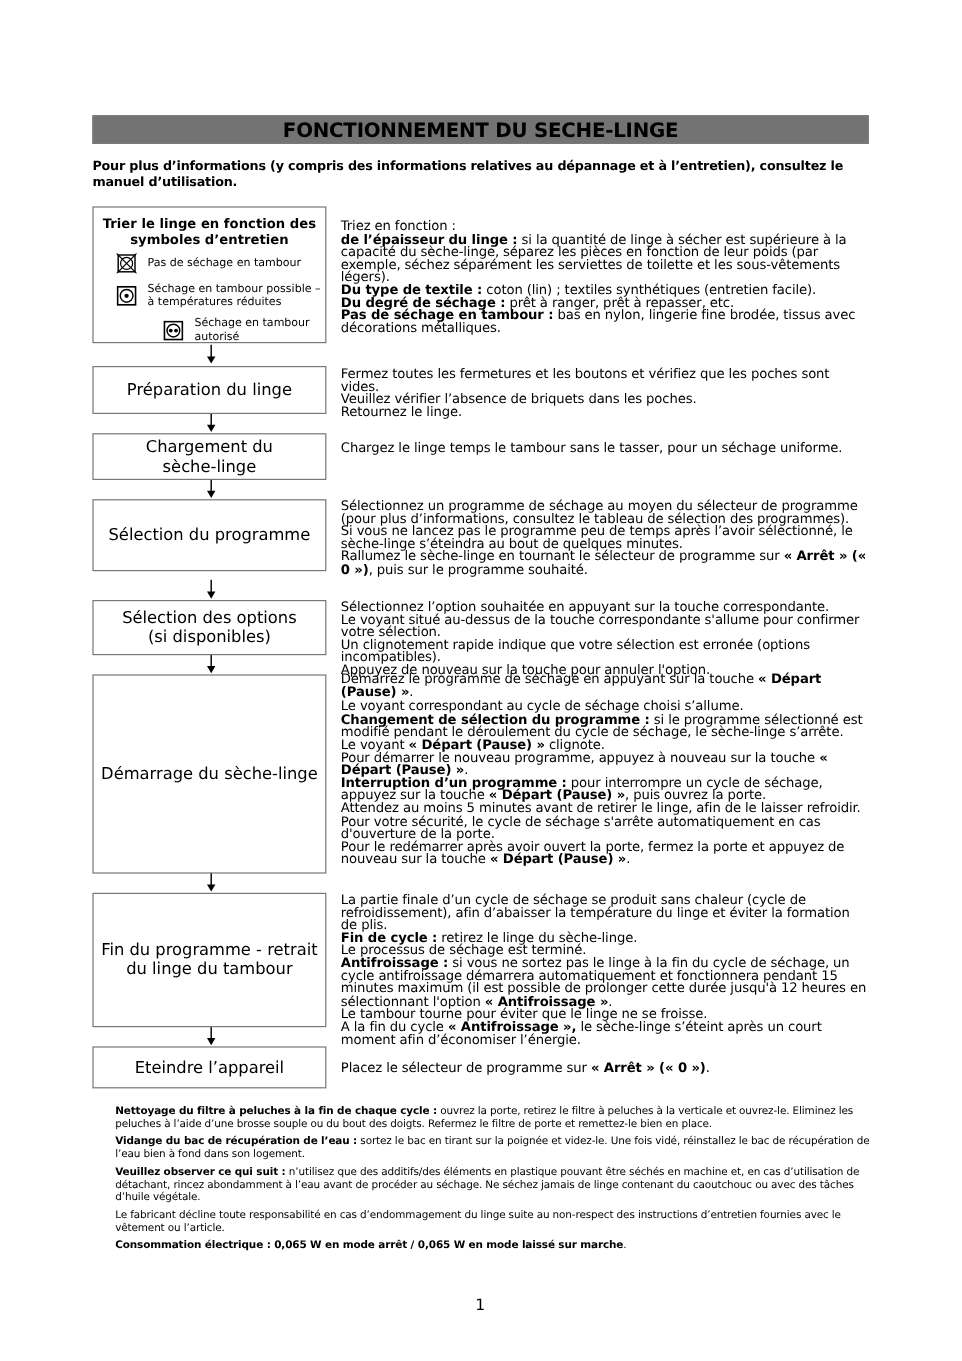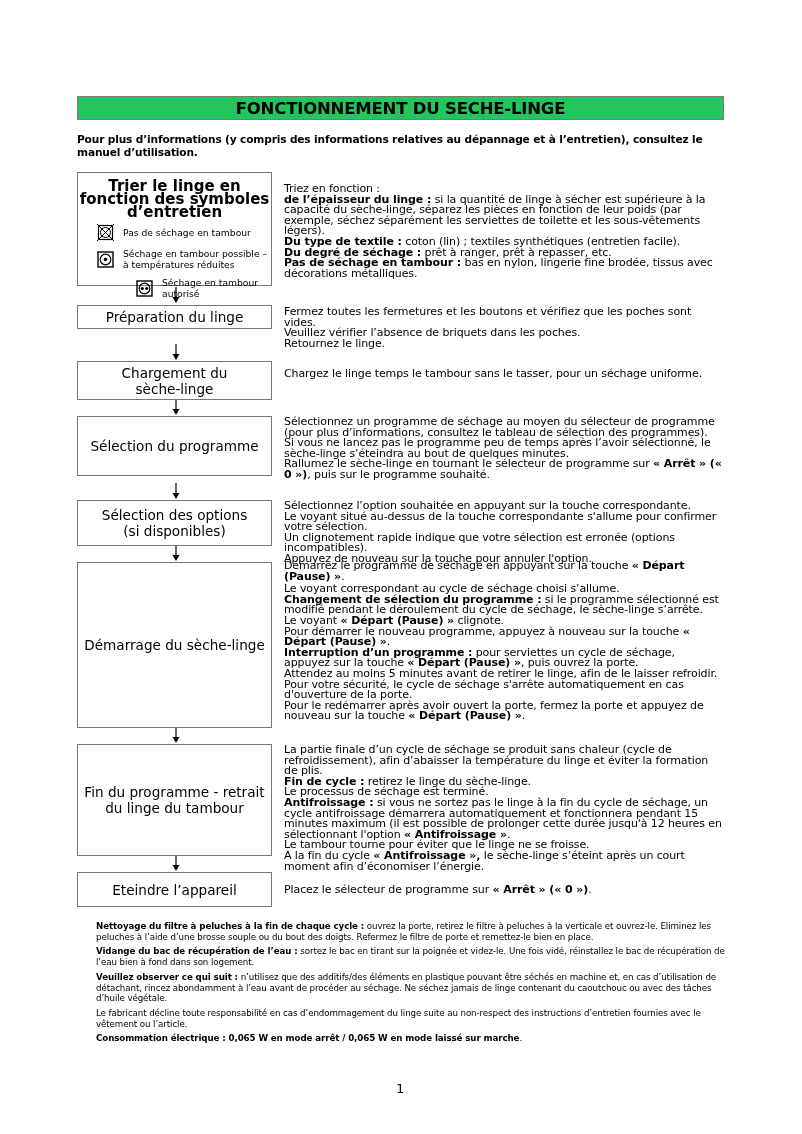--- a/index.html
+++ b/index.html
@@ -1,22 +1,22 @@
 <!DOCTYPE html>
 <html><head>
 <meta charset="utf-8">
 <style>
   html, body { margin:0; padding:0; background:#ffffff; }
   body { width:802px; height:1134px; position:relative; font-family:"DejaVu Sans", sans-serif; color:#000; overflow:hidden; }
-  .title-bar { position:absolute; left:77px; top:96px; width:647px; height:24px; background:#22c55e; border:1px solid #7a7a7a; box-sizing:border-box; text-align:center; }
+  .title-bar { position:absolute; left:77px; top:96px; width:647px; height:24px; background:#737373; border:1px solid #7a7a7a; box-sizing:border-box; text-align:center; }
   .title-bar span { font-family:"DejaVu Sans", sans-serif; font-weight:bold; font-size:16.5px; line-height:23px; letter-spacing:-0.2px; }
   .intro { position:absolute; left:77px; top:133px; width:650px; font-weight:bold; font-size:10.6px; line-height:13px; letter-spacing:-0.15px; }
   .step { position:absolute; left:77px; width:195px; border:1px solid #777; box-sizing:border-box; display:flex; align-items:center; justify-content:center; text-align:center; font-size:13.6px; line-height:16px; }
   .sort-box { position:absolute; left:77px; top:172px; width:195px; height:114px; border:1px solid #777; box-sizing:border-box; }
-  .sort-title { font-weight:bold; font-size:15px; line-height:13px; text-align:center; margin-top:7px; }
+  .sort-title { font-weight:bold; font-size:11px; line-height:13px; text-align:center; margin-top:7px; }
   .sym-row { display:flex; align-items:center; margin-left:19px; font-size:9.2px; line-height:11px; }
   .sym { width:17px; height:17px; flex:0 0 17px; margin-right:9px; }
   .arrow { position:absolute; left:171px; width:10px; }
   .desc { position:absolute; left:284px; width:440px; font-size:11px; line-height:10.6px; letter-spacing:-0.1px; }
   .desc p { margin:0; }
   .desc b { font-weight:bold; }
   .notes { position:absolute; left:96px; top:921px; width:630px; font-size:8.7px; line-height:10.7px; letter-spacing:-0.1px; }
   .notes p { margin:0 0 4px 0; }
   .page-num { position:absolute; left:396px; top:1081px; font-family:"DejaVu Sans", sans-serif; font-size:13px; }
 </style>
@@ -81,21 +81,21 @@
   </svg>
 <svg class="arrow" style="top:727px;height:17px;" viewBox="0 0 10 17">
     <line x1="5" y1="0" x2="5" y2="11" stroke="#000" stroke-width="1.2"></line>
     <polygon points="1.5,10 8.5,10 5,16" fill="#000"></polygon>
   </svg>
 <svg class="arrow" style="top:855px;height:17px;" viewBox="0 0 10 17">
     <line x1="5" y1="0" x2="5" y2="11" stroke="#000" stroke-width="1.2"></line>
     <polygon points="1.5,10 8.5,10 5,16" fill="#000"></polygon>
   </svg>
 
-<div class="step" style="top:305px;height:24px;">
+<div class="step" style="top:305px;height:40px;">
     <span>Préparation du linge</span>
   </div>
 <div class="step" style="top:361px;height:39px;">
     <span style="width:120px;">Chargement du sèche-linge</span>
   </div>
 <div class="step" style="top:416px;height:60px;">
     <span>Sélection du programme</span>
   </div>
 <div class="step" style="top:500px;height:46px;">
     <span style="width:160px;">Sélection des options (si disponibles)</span>
@@ -140,21 +140,21 @@
   <p>Un clignotement rapide indique que votre sélection est erronée (options incompatibles).</p>
   <p>Appuyez de nouveau sur la touche pour annuler l'option.</p>
 </div>
 
 <div class="desc" style="top:561px;">
   <p style="margin-bottom:2px;"><span>Démarrez le programme de séchage en appuyant sur la touche </span><b>« Départ (Pause) »</b><span>.</span></p>
   <p>Le voyant correspondant au cycle de séchage choisi s’allume.</p>
   <p><b>Changement de sélection du programme :</b><span> si le programme sélectionné est modifié pendant le déroulement du cycle de séchage, le sèche-linge s’arrête.</span></p>
   <p><span>Le voyant </span><b>« Départ (Pause) »</b><span> clignote.</span></p>
   <p><span>Pour démarrer le nouveau programme, appuyez à nouveau sur la touche </span><b>« Départ (Pause) »</b><span>.</span></p>
-  <p><b>Interruption d’un programme :</b><span> pour serviettes un cycle de séchage, appuyez sur la touche </span><b>« Départ (Pause) »</b><span>, puis ouvrez la porte.</span></p>
+  <p><b>Interruption d’un programme :</b><span> pour interrompre un cycle de séchage, appuyez sur la touche </span><b>« Départ (Pause) »</b><span>, puis ouvrez la porte.</span></p>
   <p>Attendez au moins 5 minutes avant de retirer le linge, afin de le laisser refroidir.</p>
   <p>Pour votre sécurité, le cycle de séchage s'arrête automatiquement en cas d'ouverture de la porte.</p>
   <p><span>Pour le redémarrer après avoir ouvert la porte, fermez la porte et appuyez de nouveau sur la touche </span><b>« Départ (Pause) »</b><span>.</span></p>
 </div>
 
 <div class="desc" style="top:745px;">
   <p>La partie finale d’un cycle de séchage se produit sans chaleur (cycle de refroidissement), afin d’abaisser la température du linge et éviter la formation de plis.</p>
   <p><b>Fin de cycle :</b><span> retirez le linge du sèche-linge.</span></p>
   <p>Le processus de séchage est terminé.</p>
   <p><b>Antifroissage :</b><span> si vous ne sortez pas le linge à la fin du cycle de séchage, un cycle antifroissage démarrera automatiquement et fonctionnera pendant 15 minutes maximum (il est possible de prolonger cette durée jusqu'à 12 heures en sélectionnant l'option </span><b>« Antifroissage »</b><span>.</span></p>

